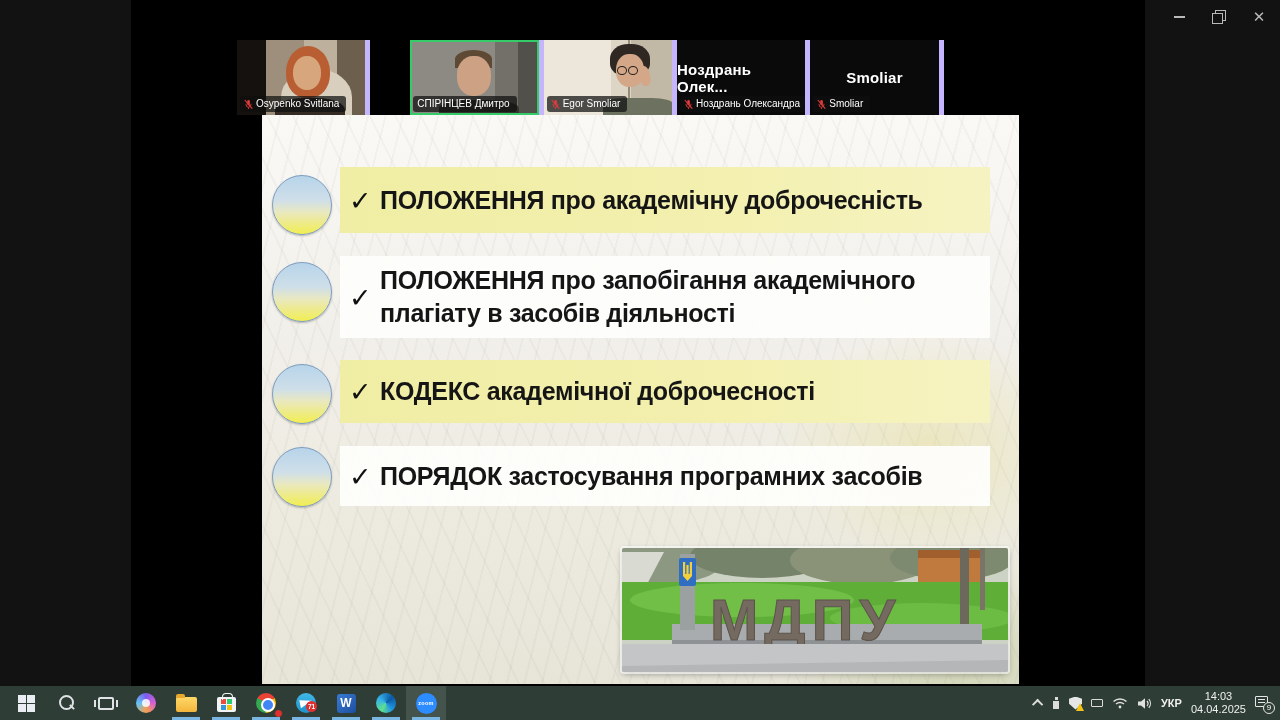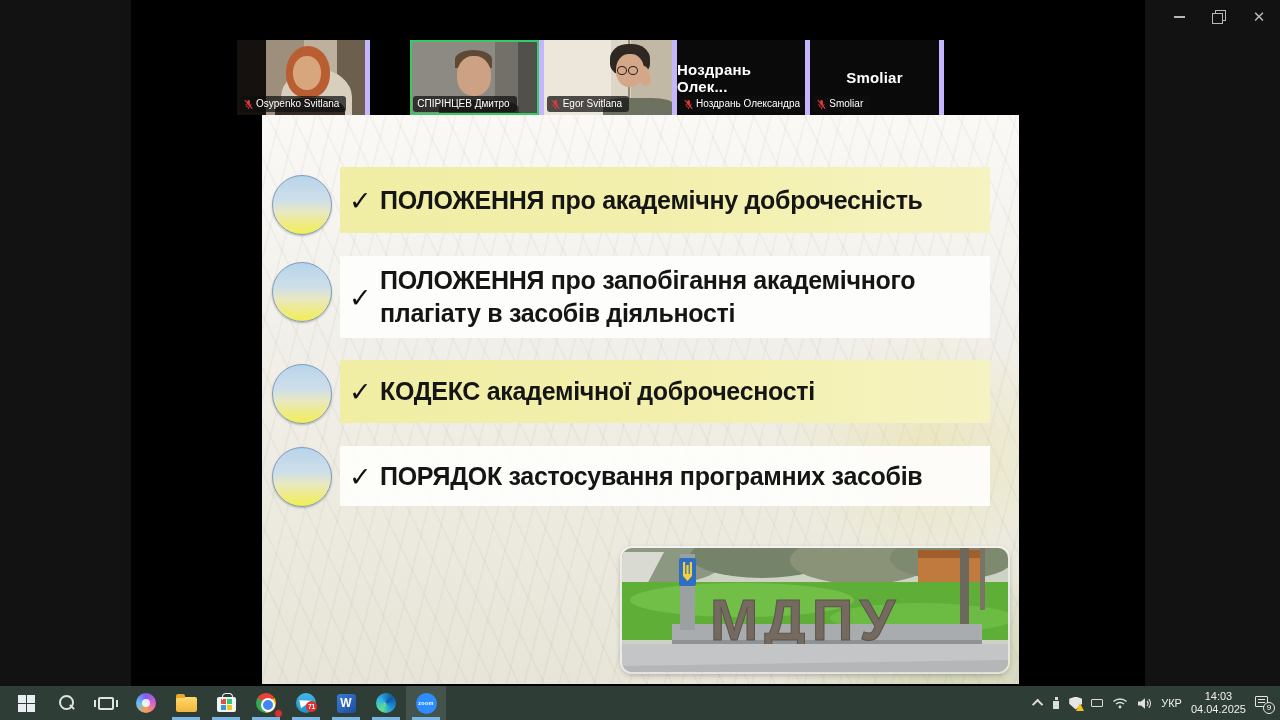--- a/index.html
+++ b/index.html
@@ -76,21 +76,21 @@
   .bullet { position:absolute; left:10px; width:60px; height:60px; border-radius:50%; border:1px solid #7d9cc0;
     background:linear-gradient(180deg,#b7d4ea 0%,#cfdfe9 42%,#e9e8c0 62%,#f2ee52 100%);
     box-shadow:0 1px 2px rgba(0,0,0,.25); }
   .row { position:absolute; left:78px; width:650px; display:flex; align-items:center; }
   .row-hl { background:linear-gradient(90deg,#f0eda4 0%,#f3f0b0 60%,#f6f3c2 100%); }
   .row-wh { background:rgba(253,253,251,.96); }
   .check { flex:0 0 40px; padding-left:9px; font-family:"DejaVu Sans",sans-serif; font-size:27px; font-weight:bold; color:#111; }
   .itxt { font-weight:bold; font-size:25px; color:#151515; letter-spacing:-.3px; }
   .itxt .l2 { margin-top:4px; }
 
-  .photo { position:absolute; left:360px; top:433px; width:386px; height:124px; border-radius:10px; overflow:hidden; box-shadow:0 0 0 2px rgba(255,255,255,.65), 0 2px 6px rgba(0,0,0,.35); }
+  .photo { position:absolute; left:360px; top:433px; width:386px; height:124px; border-radius:2px; overflow:hidden; box-shadow:0 0 0 2px rgba(255,255,255,.65), 0 2px 6px rgba(0,0,0,.35); }
 
   
   .taskbar { position:absolute; left:0; top:686px; width:1280px; height:34px; background:#2e3d35; display:flex; align-items:center; z-index:50; }
   .tb-apps { display:flex; height:34px; padding-left:6px; }
   .slot { position:relative; width:40px; height:34px; display:flex; align-items:center; justify-content:center; cursor:pointer; }
   .slot.open::after { content:""; position:absolute; left:6px; bottom:0; width:28px; height:3px; background:#79b6e3; }
   .slot.focused { background:#44534b; }
 
   .i-start { width:17px; height:17px; display:grid; grid-template-columns:8px 8px; grid-template-rows:8px 8px; gap:1px; }
   .i-start span { background:#e9edf1; }
@@ -120,21 +120,21 @@
 
   .tray { margin-left:auto; display:flex; align-items:center; gap:9px; padding-right:8px; color:#e8e8e8; height:34px; }
   .tr-chevron { width:8px; height:8px; border-top:2px solid #dcdcdc; border-left:2px solid #dcdcdc; transform:rotate(45deg) translateY(2px); cursor:pointer; }
   .tr-usb { position:relative; width:8px; height:12px; cursor:pointer; }
   .tr-usb::before { content:""; position:absolute; left:1px; top:4px; width:6px; height:8px; background:#dcdcdc; }
   .tr-usb::after { content:""; position:absolute; left:2.5px; top:0; width:3px; height:3px; background:#dcdcdc; }
   .tr-shield { position:relative; width:13px; height:13px; cursor:pointer; }
   .tr-shield::before { content:""; position:absolute; inset:0; background:#e6e6e6; clip-path:polygon(50% 0,100% 18%,100% 55%,50% 100%,0 55%,0 18%); }
   .tr-shield::after { content:""; position:absolute; right:-2px; bottom:-1px; width:0; height:0; border-left:4.5px solid transparent; border-right:4.5px solid transparent; border-bottom:8px solid #f2c218; }
   .tr-device { width:12px; height:8px; border:1.6px solid #dcdcdc; border-radius:1px; cursor:pointer; }
-  .tr-lang { font-size:11px; color:#f0f0f0; cursor:pointer; }
+  .tr-lang { font-size:11px; color:#f0f0f0; cursor:pointer;font-weight:bold; }
   .tr-clock { text-align:center; font-size:11px; line-height:13px; color:#f0f0f0; cursor:pointer; }
   .tr-notif { position:relative; width:17px; height:15px; cursor:pointer; }
   .tr-notif .sq { position:absolute; left:0; top:0; width:13px; height:11px; border:1.5px solid #e6e6e6; border-radius:1px; }
   .tr-notif .sq::before { content:""; position:absolute; left:2px; top:2px; width:7px; height:1.5px; background:#e6e6e6; box-shadow:0 3px 0 #e6e6e6; }
   .tr-notif .nb { position:absolute; right:-3px; bottom:-3px; width:12px; height:12px; border:1.3px solid #e6e6e6; border-radius:50%; background:#2e3d35; color:#fff; font-size:8px; line-height:10px; text-align:center; }
 </style>
 </head>
 <body>
 
 <div id="screen">
@@ -187,21 +187,21 @@
       <div class="body"></div>
       <div class="badge">
         <span class="micmuted">
           <svg width="9" height="11" viewBox="0 0 12 14">
               <rect x="4.4" y="1" width="3.4" height="7" rx="1.7" fill="#e23b3b"></rect>
               <path d="M2.8 6v1.4a3.2 3.2 0 0 0 6.4 0V6" stroke="#e23b3b" stroke-width="1.2" fill="none"></path>
               <line x1="6" y1="11" x2="6" y2="13" stroke="#e23b3b" stroke-width="1.2"></line>
               <line x1="1" y1="1" x2="11" y2="12.6" stroke="#e23b3b" stroke-width="1.5"></line>
             </svg>
         </span>
-        <span>Egor Svitlana</span>
+        <span>Egor Smoliar</span>
       </div>
     </div>
 
     <div class="tile t-dark">
       <div class="bigname">Ноздрань Олек...</div>
       <div class="badge">
         <span class="micmuted">
           <svg width="9" height="11" viewBox="0 0 12 14">
               <rect x="4.4" y="1" width="3.4" height="7" rx="1.7" fill="#e23b3b"></rect>
               <path d="M2.8 6v1.4a3.2 3.2 0 0 0 6.4 0V6" stroke="#e23b3b" stroke-width="1.2" fill="none"></path>

